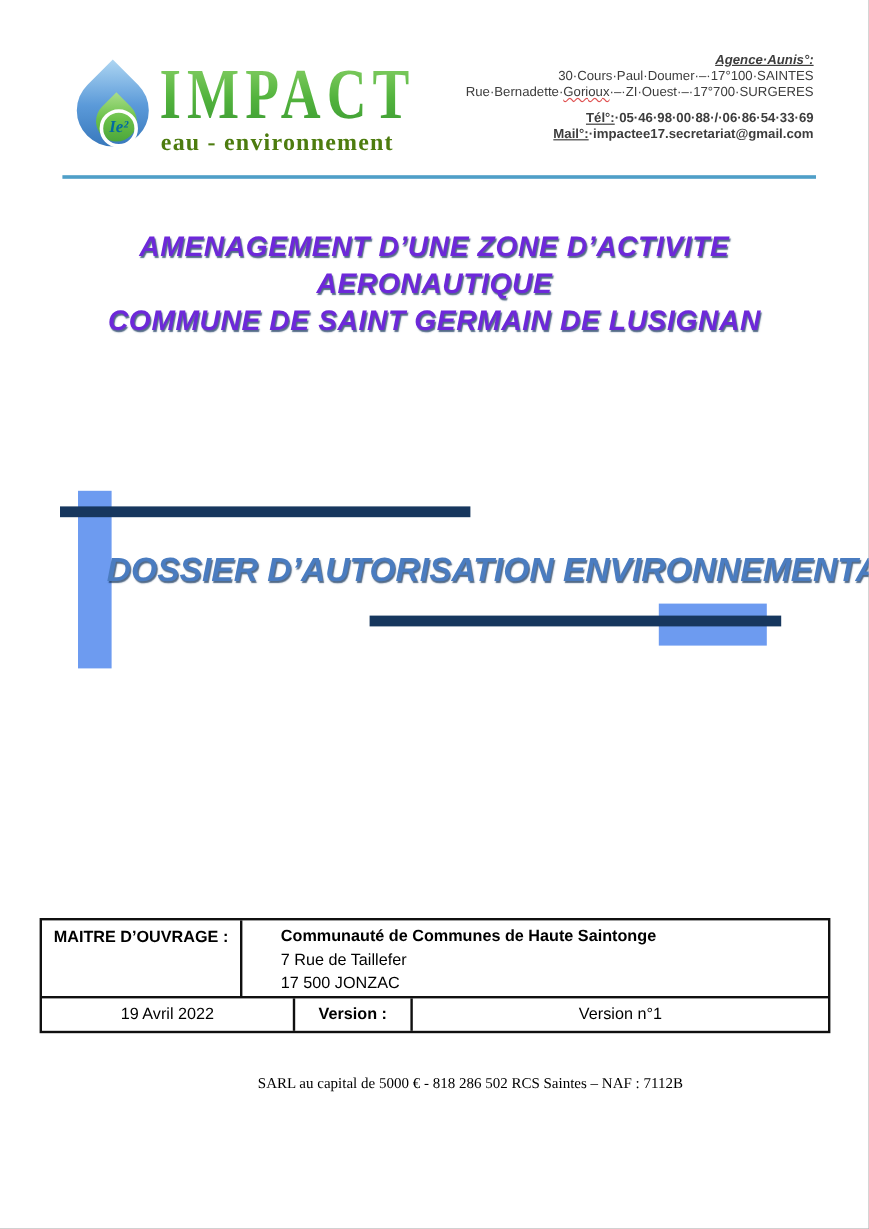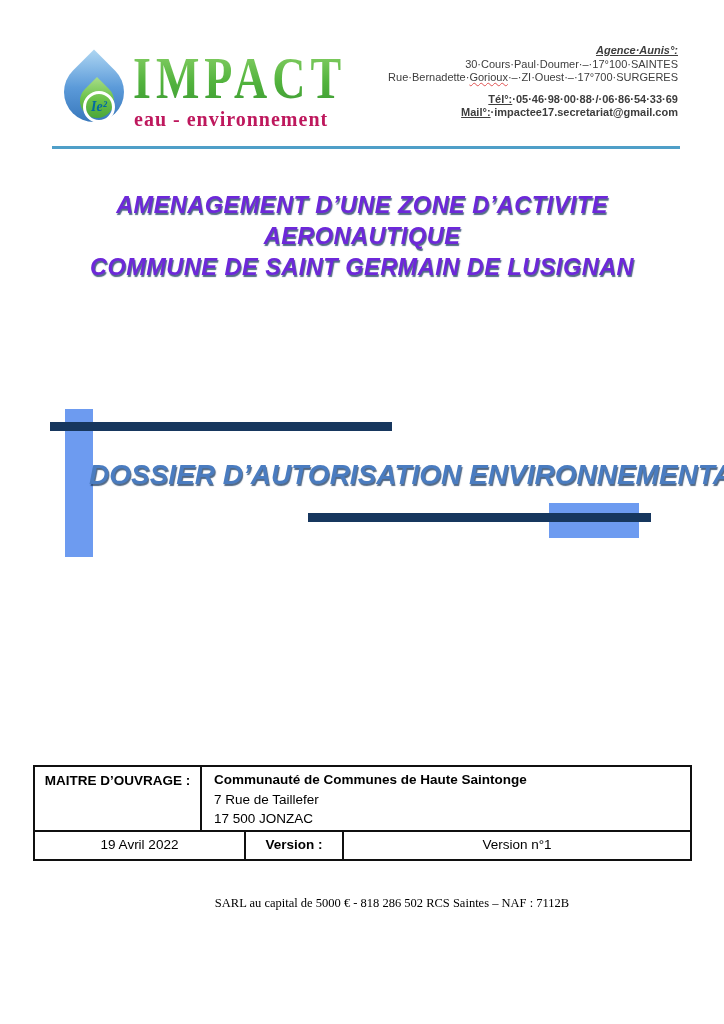--- a/index.html
+++ b/index.html
@@ -15,21 +15,21 @@
       background:linear-gradient(135deg,#a9dd8a 0%,#6cc24a 45%,#3f9c35 100%);}
   .drop-badge{position:absolute;left:83px;top:91px;width:26px;height:26px;border:3px solid #fff;
       border-radius:50%;display:flex;align-items:center;justify-content:center;
       color:#0369a1;font:italic bold 14px "Liberation Serif",serif;}
   .brand{position:absolute;left:133px;top:49px;font-family:"Liberation Serif",serif;
       font-weight:bold;font-size:46px;letter-spacing:5px;line-height:1;
       transform:scaleY(1.3);transform-origin:top left;
       background:linear-gradient(#8ad168 0%,#52b33d 55%,#3c9a33 100%);
       -webkit-background-clip:text;background-clip:text;color:transparent;}
   .tagline{position:absolute;left:134px;top:108px;font-family:"Liberation Serif",serif;
-      font-weight:bold;font-size:20px;letter-spacing:1px;color:#be185d;}
+      font-weight:bold;font-size:20px;letter-spacing:1px;color:#4d7c0f;}
   .hrule{position:absolute;left:52px;top:146px;width:628px;height:3px;background:#4f9fc8;}
 
   .contact{position:absolute;top:44px;right:46px;text-align:right;
       font-size:11px;line-height:13.5px;color:#3d3d3d;}
   .contact .agency{font-weight:bold;font-style:italic;text-decoration:underline;}
   .contact .lbl{font-weight:bold;text-decoration:underline;}
   .contact .bold-line{font-weight:bold;}
   .contact .gap{margin-top:8px;}
   .wavy{text-decoration-line:underline;text-decoration-style:wavy;
       text-decoration-color:#e05252;text-decoration-thickness:1px;}
@@ -45,21 +45,21 @@
   .nbar1{position:absolute;left:50px;top:422px;width:342px;height:9px;background:#17375e;z-index:2;}
   .lrect{position:absolute;left:549px;top:503px;width:90px;height:35px;background:#6d9bf0;}
   .nbar2{position:absolute;left:308px;top:513px;width:343px;height:9px;background:#17375e;z-index:2;}
   .dossier{position:absolute;left:89px;top:459px;white-space:nowrap;z-index:3;
       font-weight:bold;font-style:italic;font-size:28px;letter-spacing:0;
       color:#4a7cc0;text-shadow:1px 2px 1px rgba(23,55,94,.75);}
 
   
   .tbl{position:absolute;left:33px;top:765px;width:655px;border:2px solid #101010;
       font-size:13.5px;color:#000;}
-  .tr1{display:flex;border-bottom:2px solid #101010;height:63px;}
+  .tr1{display:flex;border-bottom:2px solid #101010;height:63px;gap:20px;}
   .tr2{display:flex;height:27px;}
   .cell{box-sizing:border-box;}
   .c-maitre{width:167px;border-right:2px solid #101010;text-align:center;
       padding-top:6px;font-weight:bold;}
   .c-org{flex:1;padding:3px 0 0 12px;line-height:19.5px;}
   .c-org .org-name{font-weight:bold;}
   .r2c1{width:167px;border-right:2px solid #101010;text-align:center;line-height:26px;font-weight:bold;}
   .r2c2{width:211px;border-right:2px solid #101010;text-align:center;line-height:26px;}
   .r2c3{width:98px;border-right:2px solid #101010;text-align:center;line-height:26px;font-weight:bold;}
   .r2c4{flex:1;text-align:center;line-height:26px;}

